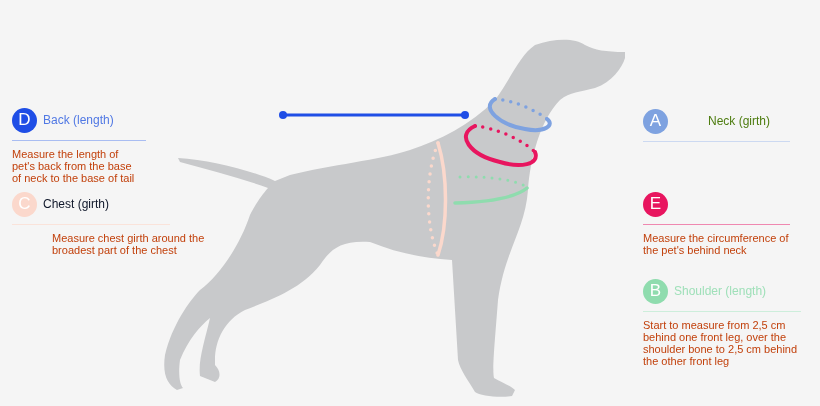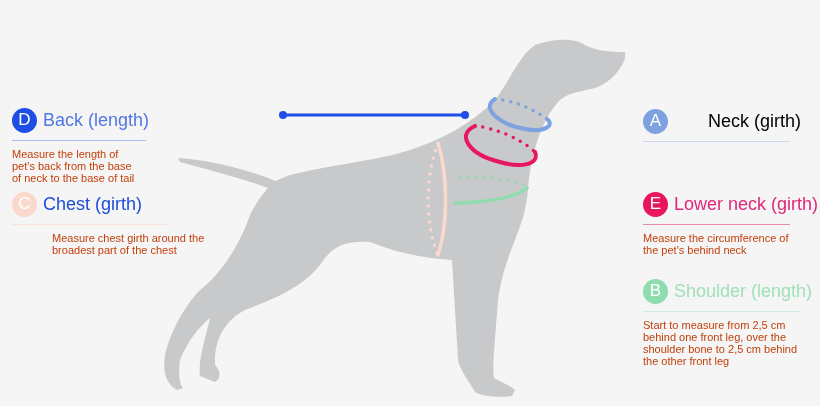--- a/index.html
+++ b/index.html
@@ -9,21 +9,21 @@
       font-family: "Liberation Sans", sans-serif;
       position: relative;
     }
     .legend { position: absolute; }
     .legend-head { display: flex; align-items: center; height: 26px; }
     .badge {
       width: 25px; height: 25px; border-radius: 50%;
       color: #fff; font-size: 17px; display: flex; align-items: center; justify-content: center;
       flex: none;
     }
-    .legend-title { font-size: 18px; margin-left: 6px; white-space: nowrap; }
+    .legend-title { font-size: 12px; margin-left: 6px; white-space: nowrap; }
     .legend-rule { height: 1px; margin-top: 7px; }
     .legend-desc { font-size: 11px; color: #c2410c; line-height: 12px; margin-top: 7px; }
     svg.dog { position: absolute; left: 0; top: 0; }
   </style>
 </head>
 <body>
 
 <svg class="dog" width="820" height="406" viewBox="0 0 820 406">
 
   <path fill="#c8c9cb" d="
@@ -95,38 +95,37 @@
     <span class="badge" style="background:#1f4ee6;">D</span>
     <span class="legend-title" style="color:#5078e4;">Back (length)</span>
   </div>
   <div class="legend-rule" style="background:#a9bdf2;"></div>
   <div class="legend-desc" style="width:126px;">Measure the length of pet's back from the base of neck to the base of tail</div>
 </div>
 
 <div class="legend" style="left:12px; top:191px; width:158px;">
   <div class="legend-head">
     <span class="badge" style="background:#fbd8cc;">C</span>
-    <span class="legend-title" style="color:#1d4ed8;">Chest (girth)</span>
+    <span class="legend-title" style="color:#0f172a;">Chest (girth)</span>
   </div>
   <div class="legend-rule" style="background:#fae3da;"></div>
   <div class="legend-desc" style="width:164px;margin-left:40px;">Measure chest girth around the broadest part of the chest</div>
 </div>
 
 <div class="legend" style="left:643px; top:108px; width:147px;">
   <div class="legend-head">
     <span class="badge" style="background:#7ea2e0;">A</span>
-    <span class="legend-title" style="color:#000000;margin-left:40px;">Neck (girth)</span>
+    <span class="legend-title" style="color:#4d7c0f;margin-left:40px;">Neck (girth)</span>
   </div>
   <div class="legend-rule" style="background:#ccd9f1;"></div>
 </div>
 
 <div class="legend" style="left:643px; top:191px; width:147px;">
   <div class="legend-head">
     <span class="badge" style="background:#e8155f;">E</span>
-    <span class="legend-title" style="color:#e0287a;">Lower neck (girth)</span>
   </div>
   <div class="legend-rule" style="background:#ef88b0;"></div>
   <div class="legend-desc" style="width:150px;">Measure the circumference of the pet's behind neck</div>
 </div>
 
 <div class="legend" style="left:643px; top:278px; width:158px;">
   <div class="legend-head">
     <span class="badge" style="background:#8fdcae;">B</span>
     <span class="legend-title" style="color:#9fe0b9;">Shoulder (length)</span>
   </div>

